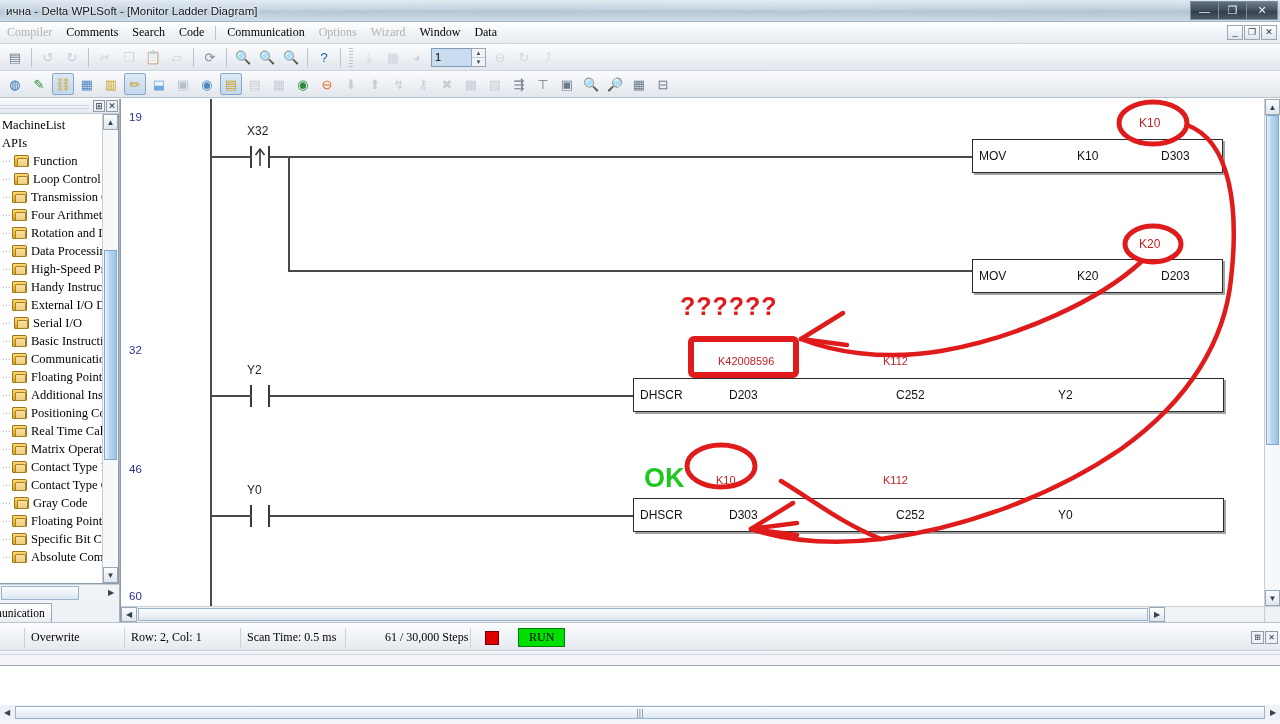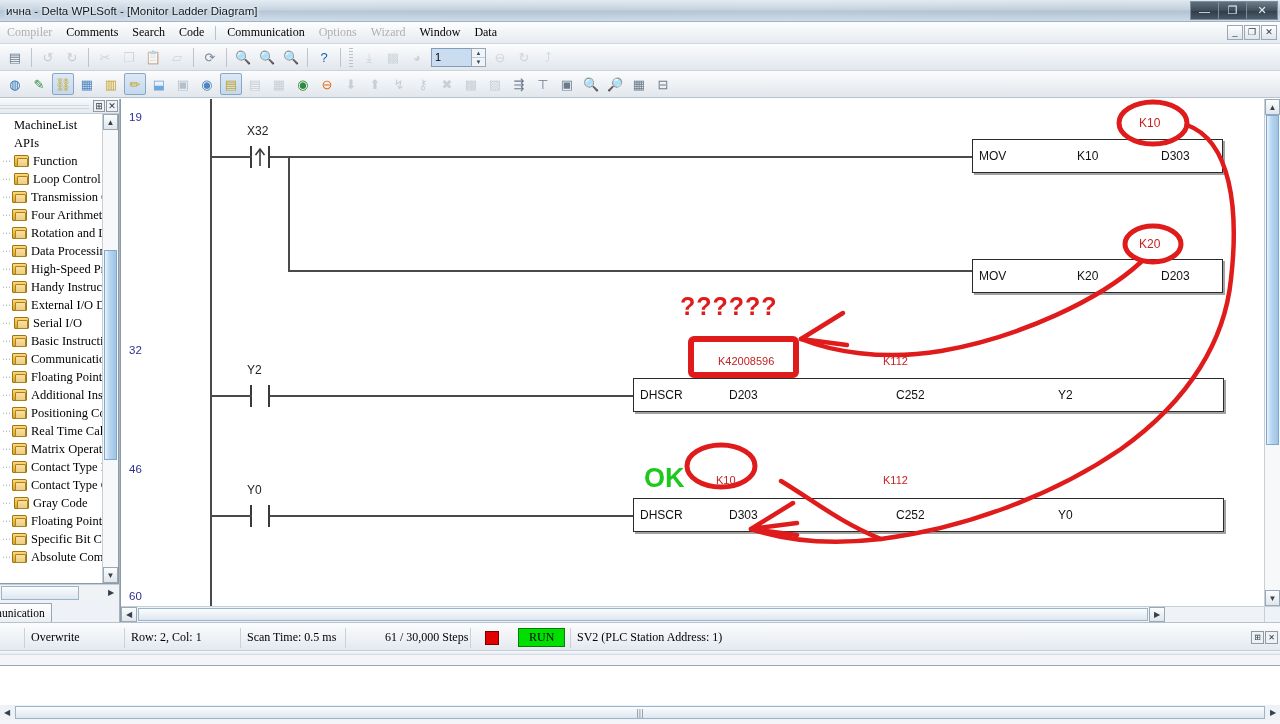--- a/index.html
+++ b/index.html
@@ -111,21 +111,21 @@
   .dock-cap-btn { font-size: 9px; width: 12px; height: 12px; line-height: 11px;
     text-align: center; border: 1px solid #8f9aa5; background: #eef2f6; color: #2a353e; margin-left: 1px;}
   .tree {
     flex: 1; background: #fff; overflow: hidden; position: relative;
     border: 1px solid #8e9aa6; border-top: none; border-left: none;
     font-family: "Liberation Serif", serif;
   }
   .tree-scroll { position: absolute; left: 0; top: 0; right: 16px; bottom: 0; overflow: hidden; padding-top: 2px;}
   .tree-row { height: 18px; display: flex; align-items: center; font-size: 12.5px; color: #000;
      white-space: nowrap; padding-left: 2px; }
-  .tree-row.root { padding-left: 2px; margin-left: 12px; }
+  .tree-row.root { padding-left: 2px; }
   .tree-dots { width: 12px; color: #9aa3ac; font-size: 9px; letter-spacing: 1px; }
   .folder {
     width: 15px; height: 12px; margin-right: 4px; flex: 0 0 15px;
     background: linear-gradient(180deg,#ffd87a 0%,#f0b93c 55%,#dda426 100%);
     border: 1px solid #9a7714; border-radius: 1px 2px 1px 1px; position: relative;
   }
   .folder::after { content: ""; position: absolute; left: 2px; top: 2px; width: 9px; height: 7px;
     background: rgba(255,255,255,.45); border: 1px solid #a8831d; border-radius: 1px; }
   .tree-vscroll {
     position: absolute; right: 0; top: 0; width: 16px; bottom: 0;
@@ -605,21 +605,20 @@
     <span class="sb-cell" style="width:100px;">Overwrite</span>
     <span class="sb-cell" style="width:116px;">Row: 2, Col: 1</span>
     <span class="sb-cell" style="width:105px;">Scan Time: 0.5 ms</span>
     <span class="sb-cell" style="width:125px;padding-left:39px;">61 / 30,000 Steps</span>
     <span class="sb-cell" style="width:42px;justify-content:center;">
       <span class="sb-stop"></span>
     </span>
     <span class="sb-cell" style="width:58px;border-left:none;">
       <span class="sb-run">RUN</span>
     </span>
-    <span class="sb-cell" style="width:210px;">SV2 (PLC Station Address: 1)</span>
     <span class="sb-status-right">
       <div>⊞</div>
       <div>✕</div>
     </span>
   </div>
 
   <div class="bottomdock">
     <div class="bd-strip"></div>
     <div class="bd-white"></div>
     <div class="bd-hscroll">

